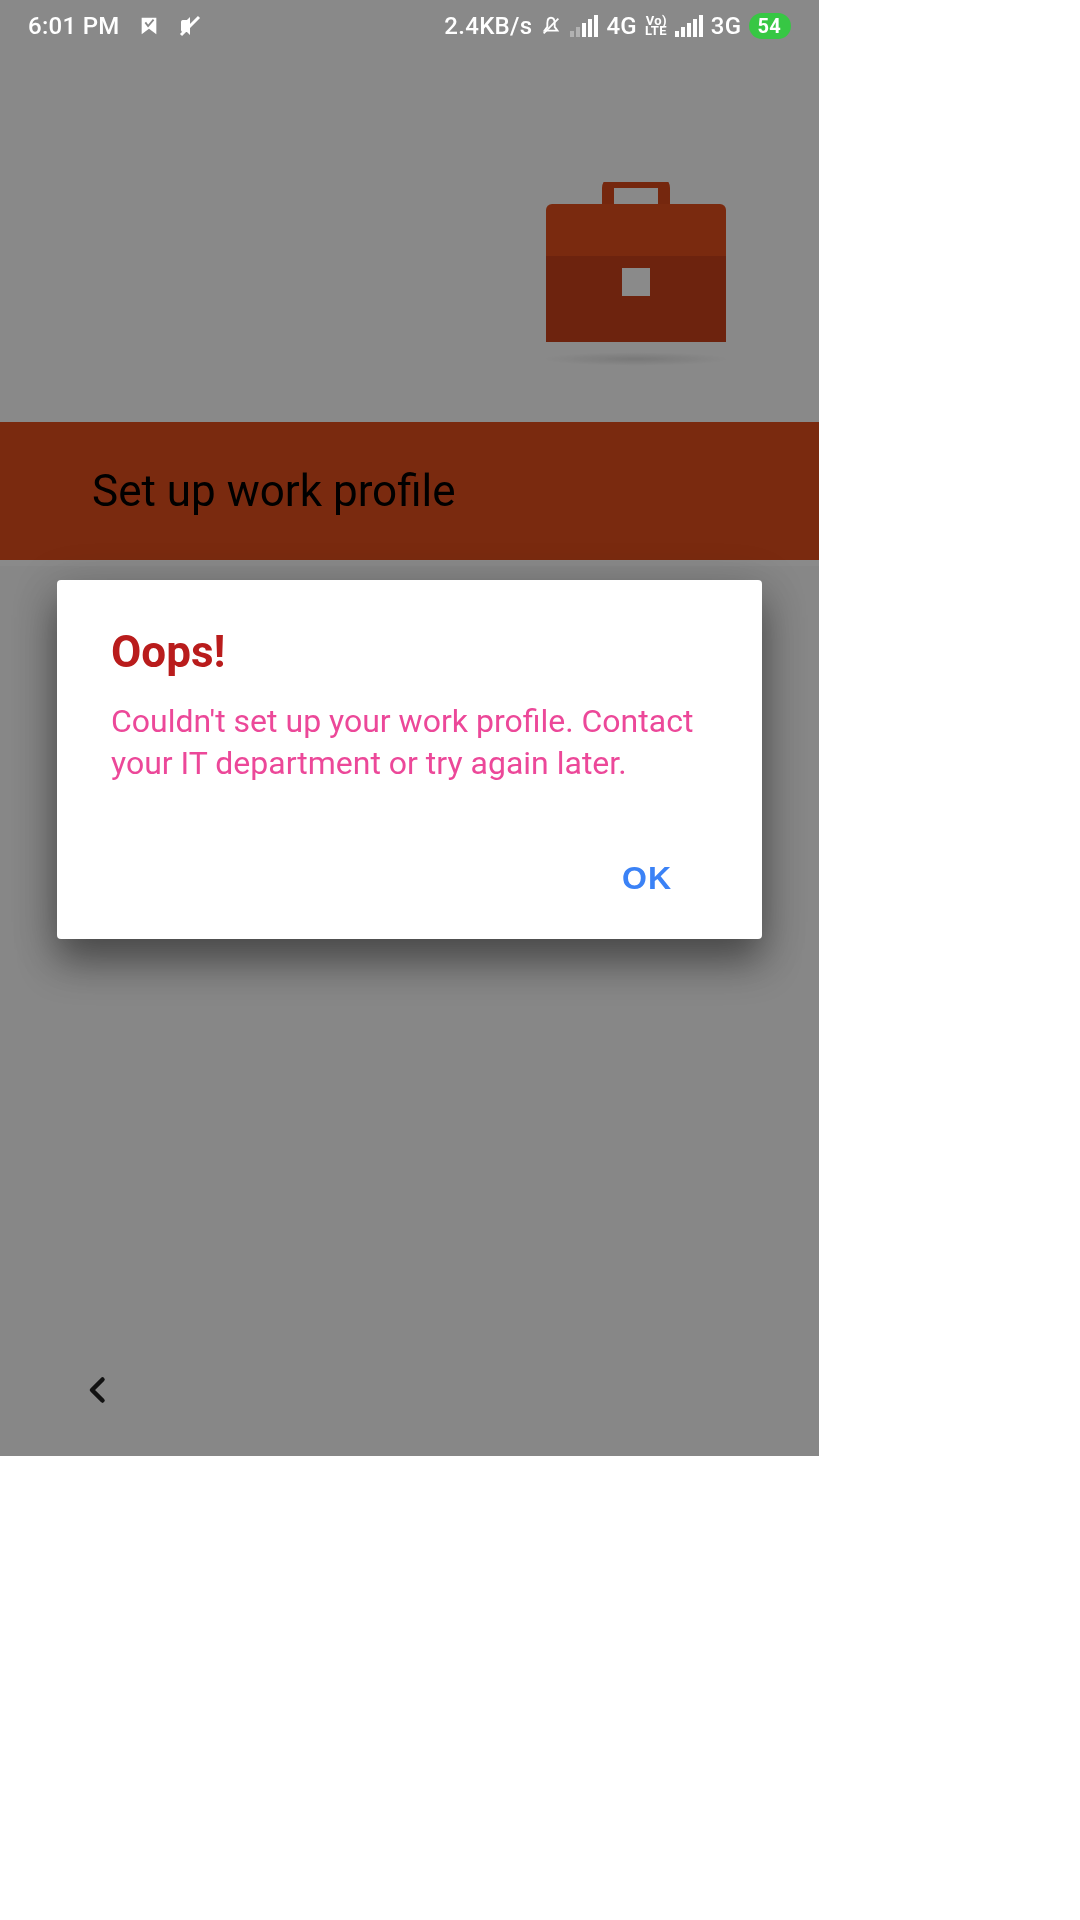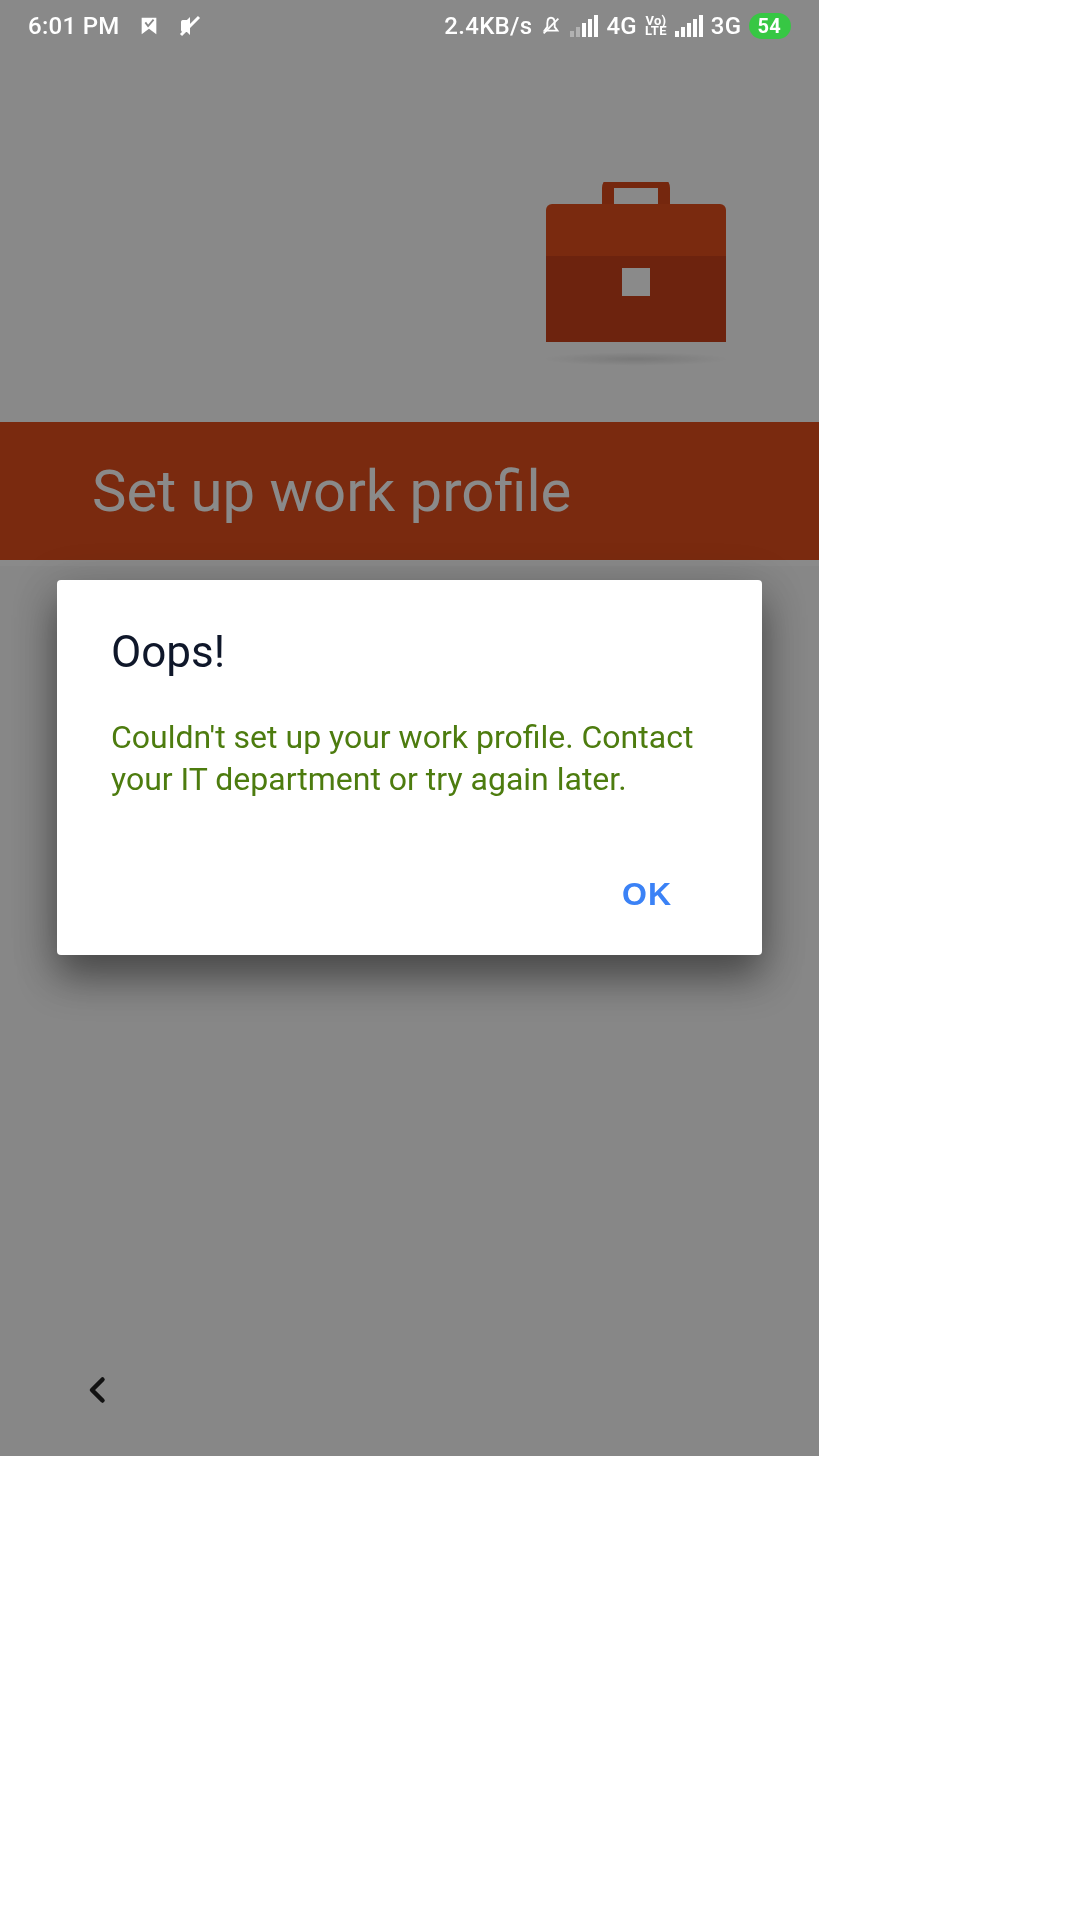--- a/index.html
+++ b/index.html
@@ -5,47 +5,47 @@
     * { margin: 0; padding: 0; box-sizing: border-box; }
     html, body { width: 819px; height: 1456px; font-family: Roboto, Arial, sans-serif; overflow: hidden; background: #fff; }
     .screen { position: relative; width: 819px; height: 1456px; background: #fff; }
 
     
     .app { position: absolute; inset: 0; display: flex; flex-direction: column; }
     .hero { height: 422px; background: #fefefe; position: relative; }
     .briefcase { position: absolute; left: 546px; top: 182px; width: 180px; height: 160px; }
     .brief-shadow { position: absolute; left: 540px; top: 352px; width: 192px; height: 14px; background: radial-gradient(ellipse, rgba(0,0,0,0.12) 0%, rgba(0,0,0,0) 70%); border-radius: 50%; }
     .title-bar { height: 138px; background: #e14f1d; display: flex; align-items: center; padding-left: 92px; }
-    .title-text { color: #ffffff; font-size: 58px; font-weight: 400; }
+    .title-text { color: #000000; font-size: 44px; font-weight: 400; }
     .progress-track { height: 6px; background: rgba(255,255,255,0.45); position: relative; }
     .progress-fill { position: absolute; left: 320px; width: 400px; height: 6px; background: #ffffff; }
     .body-area { flex: 1; background: #fafafa; }
     .bottom-nav { height: 128px; background: #fafafa; display: flex; align-items: center; padding-left: 80px; }
 
     
     .scrim { position: absolute; inset: 0; background: rgba(0,0,0,0.46); }
 
     
     .status-bar { position: absolute; top: 0; left: 0; right: 0; height: 52px; display: flex; align-items: center; padding: 0 28px; color: #fff; font-size: 24px; font-weight: 500; letter-spacing: 0.3px; }
     .sb-left { display: flex; align-items: center; gap: 18px; }
     .sb-right { margin-left: auto; display: flex; align-items: center; gap: 8px; }
     .sb-ico { display: inline-flex; align-items: center; }
     .battery-pill { background: #37c744; color: #fff; font-size: 20px; font-weight: 700; padding: 1px 10px 1px 8px; border-radius: 14px; display: flex; align-items: center; }
-    .lte-stack { display: flex; flex-direction: column; line-height: 0.8; font-size: 13px; font-weight: 700; align-items: center; }
+    .lte-stack { display: flex; flex-direction: column; line-height: 0.8; font-size: 13px; font-weight: 700; align-items: flex-end; }
 
     
     .sig { display: inline-flex; align-items: flex-end; gap: 2px; }
     .sig i { width: 4px; background: #fff; display: block; }
     .sig .b1{height:6px}.sig .b2{height:10px}.sig .b3{height:14px}.sig .b4{height:18px}.sig .b5{height:22px}
     .sig.dim .b1,.sig.dim .b2{opacity:.35}
 
     
     .dialog { position: absolute; left: 57px; top: 580px; width: 705px; background: #fff; border-radius: 4px; box-shadow: 0 24px 38px rgba(0,0,0,0.35), 0 9px 46px rgba(0,0,0,0.22); padding: 46px 54px 28px 54px; }
-    .dlg-title { font-size: 44px; font-weight: 400; color: #0f172a; margin-bottom: 38px; }
-    .dlg-msg { font-size: 32px; line-height: 1.32; color: #4d7c0f; margin-bottom: 62px; }
+    .dlg-title { font-size: 44px; font-weight: 700; color: #b91c1c; margin-bottom: 22px; }
+    .dlg-msg { font-size: 32px; line-height: 1.32; color: #ec4899; margin-bottom: 62px; }
     .dlg-actions { display: flex; justify-content: flex-end; }
     .dlg-ok { color: #3b82f6; font-size: 32px; font-weight: 700; letter-spacing: 1px; background: none; border: none; padding: 14px 36px; cursor: pointer; }
   </style>
 </head>
 <body>
 
 <div class="screen">
 
   <div class="app">
     <div class="hero">

